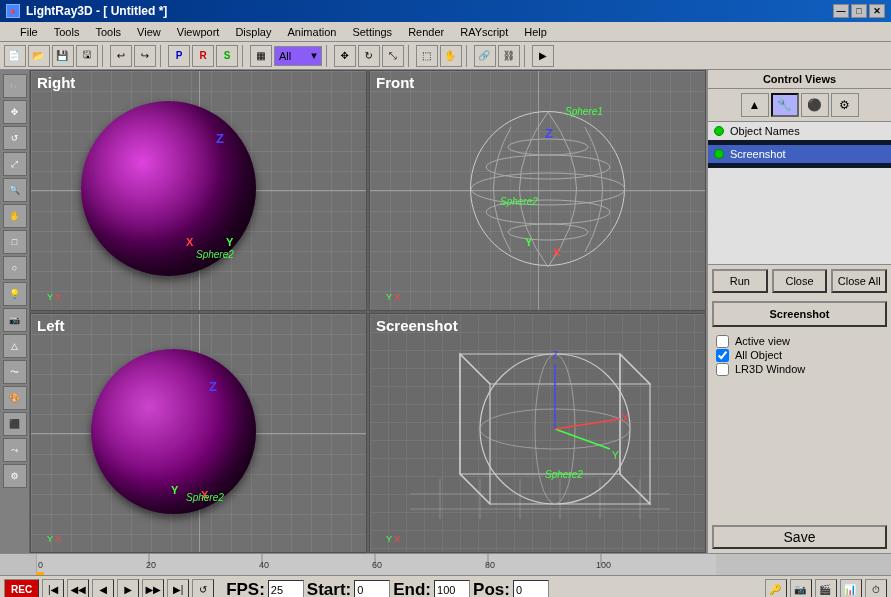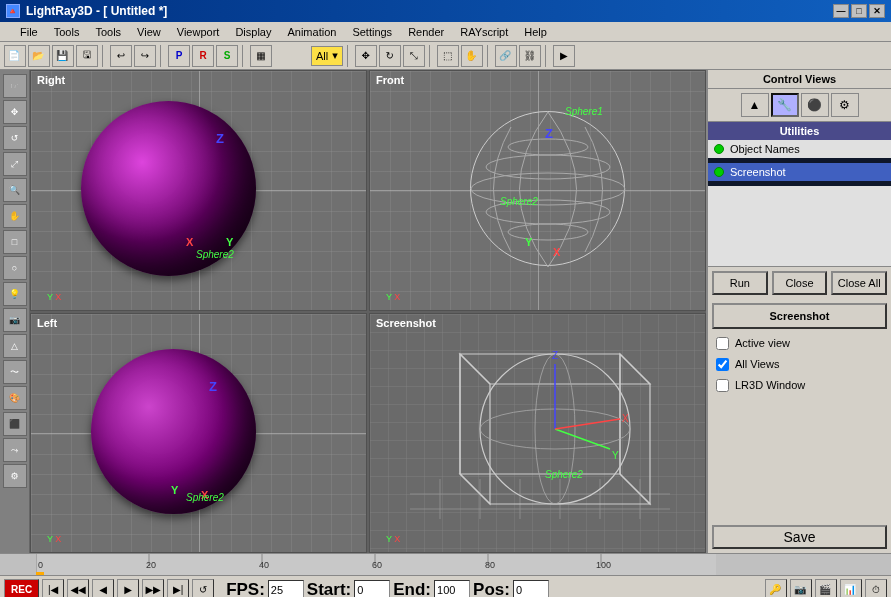--- a/index.html
+++ b/index.html
@@ -53,22 +53,22 @@
     }
     .tb-btn {
       width: 22px; height: 22px;
       background: #d4d0c8;
       border: 1px solid #888;
       display: flex; align-items: center; justify-content: center;
       cursor: pointer; font-size: 10px;
     }
     .tb-separator { width: 4px; height: 22px; border-left: 1px solid #888; margin: 0 2px; }
     .tb-dropdown {
-      height: 20px; background: #fde047; border: 1px solid #888; padding: 0 4px;
-      display: flex; align-items: center; gap: 4px; cursor: pointer; font-size: 11px; margin-left: 37px;
+      height: 20px; background: #8b5cf6; border: 1px solid #888; padding: 0 4px;
+      display: flex; align-items: center; gap: 20px; cursor: pointer; font-size: 11px;
     }
 
     
     #main {
       display: flex;
       height: calc(597px - 22px - 20px - 28px - 22px - 22px);
     }
 
     
     #left-toolbar {
@@ -104,21 +104,21 @@
       position: relative;
       border: 1px solid #505050;
       overflow: hidden;
     }
 
     .viewport-label {
       position: absolute;
       top: 3px;
       left: 6px;
       color: #ffffff;
-      font-size: 11px;
+      font-size: 15px;
       font-weight: bold;
       z-index: 10;
     }
 
     
     .viewport-grid {
       position: absolute;
       top: 0; left: 0; right: 0; bottom: 0;
       background-image:
         linear-gradient(rgba(150,150,150,0.3) 1px, transparent 1px),
@@ -254,21 +254,21 @@
       font-size: 11px;
       cursor: pointer;
       width: calc(100% - 8px);
       font-weight: bold;
     }
 
     #screenshot-options {
       padding: 4px 8px;
       display: flex;
       flex-direction: column;
-      gap: 8px;
+      gap: 1px;
     }
 
     .checkbox-row {
       display: flex;
       align-items: center;
       gap: 6px;
       font-size: 11px;
     }
 
     #save-btn {
@@ -536,21 +536,20 @@
   <div id="right-panel">
     <div id="control-panel-title">Control Views</div>
 
     <div id="panel-icons">
       <div class="panel-icon-btn">▲</div>
       <div class="panel-icon-btn active">🔧</div>
       <div class="panel-icon-btn">⚫</div>
       <div class="panel-icon-btn">⚙</div>
     </div>
 
-    <div id="utilities-header">Utilities</div>
 
     <div id="utilities-list">
       <div class="util-item">
         <div class="util-dot"></div>
         <span>Object Names</span>
       </div>
       <div class="util-item selected">
         <div class="util-dot"></div>
         <span>Screenshot</span>
       </div>
@@ -564,21 +563,21 @@
 
     <button id="screenshot-btn">Screenshot</button>
 
     <div id="screenshot-options">
       <div class="checkbox-row">
         <input type="checkbox" style="">
         <span>Active view</span>
       </div>
       <div class="checkbox-row">
         <input type="checkbox" checked="" style="">
-        <span>All Views</span>
+        <span>All Object</span>
       </div>
       <div class="checkbox-row">
         <input type="checkbox" style="">
         <span>LR3D Window</span>
       </div>
     </div>
 
     <div style="flex:1;"></div>
 
     <button id="save-btn">Save</button>

